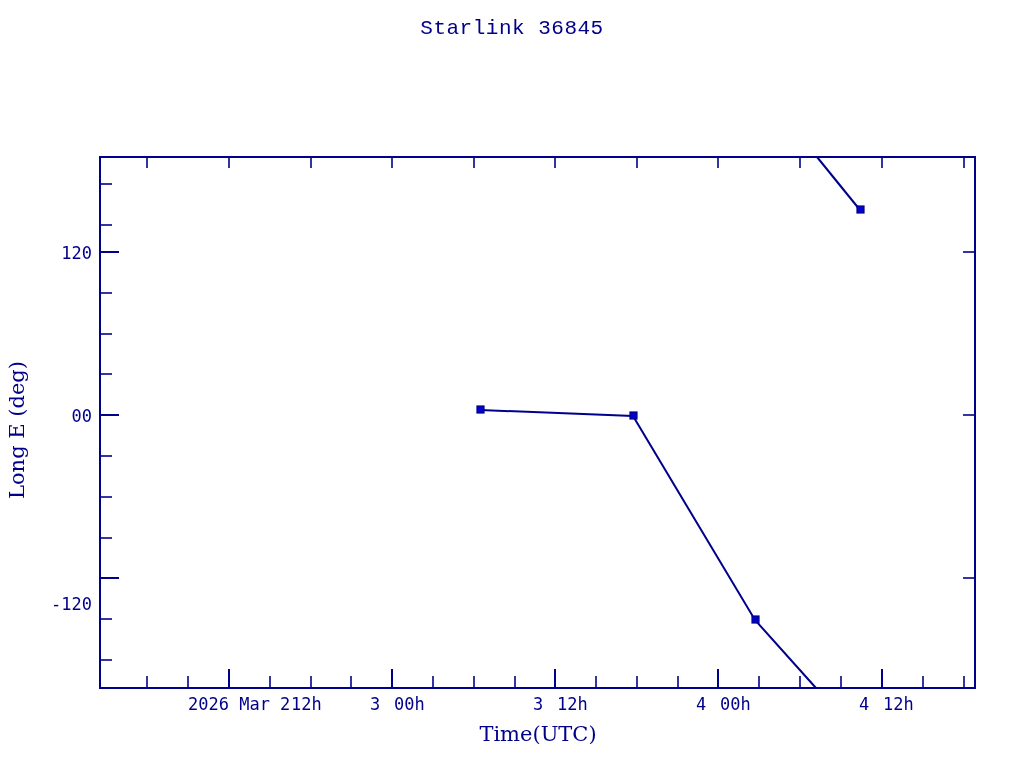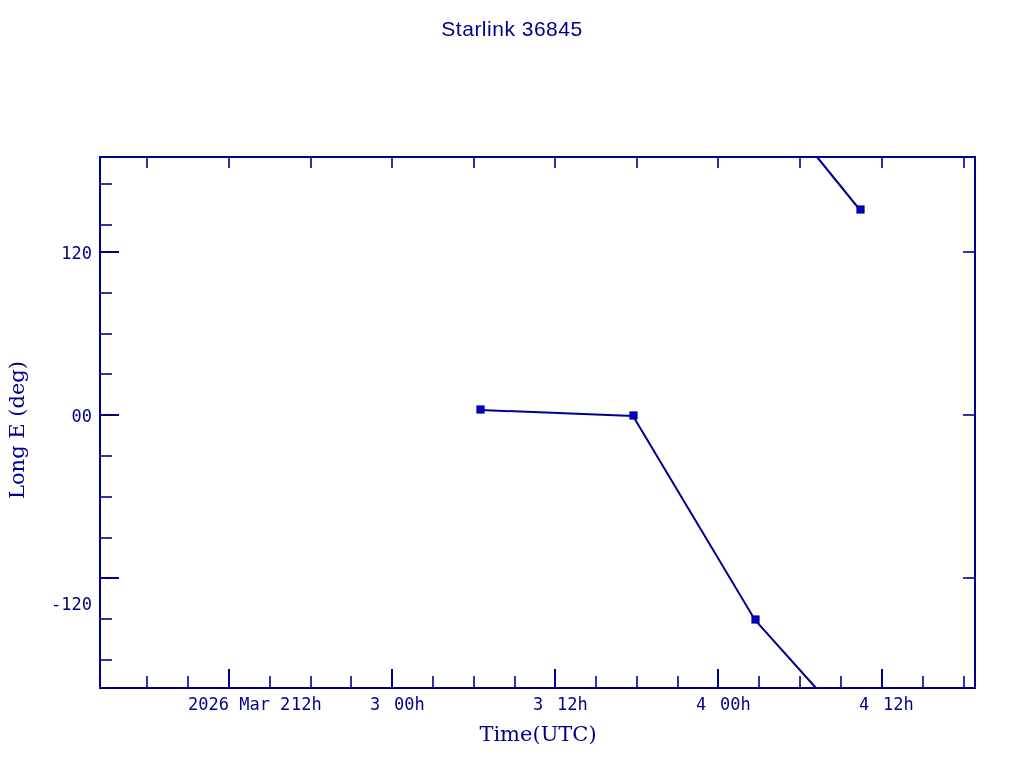--- a/index.html
+++ b/index.html
@@ -15,21 +15,21 @@
     overflow: hidden;
     font-family: "DejaVu Serif", "Liberation Serif", serif;
   }
   #chart-title {
     position: absolute;
     left: 0;
     top: 17px;
     width: 1024px;
     text-align: center;
     color: #00008b;
-    font-family: Liberation Sans, sans-serif;
+    font-family: Liberation Mono, monospace;
     font-size: 21px;
     letter-spacing: 0.5px;
     white-space: nowrap;
   }
   #plot-svg {
     position: absolute;
     left: 0;
     top: 0;
   }
   .axis-title {

